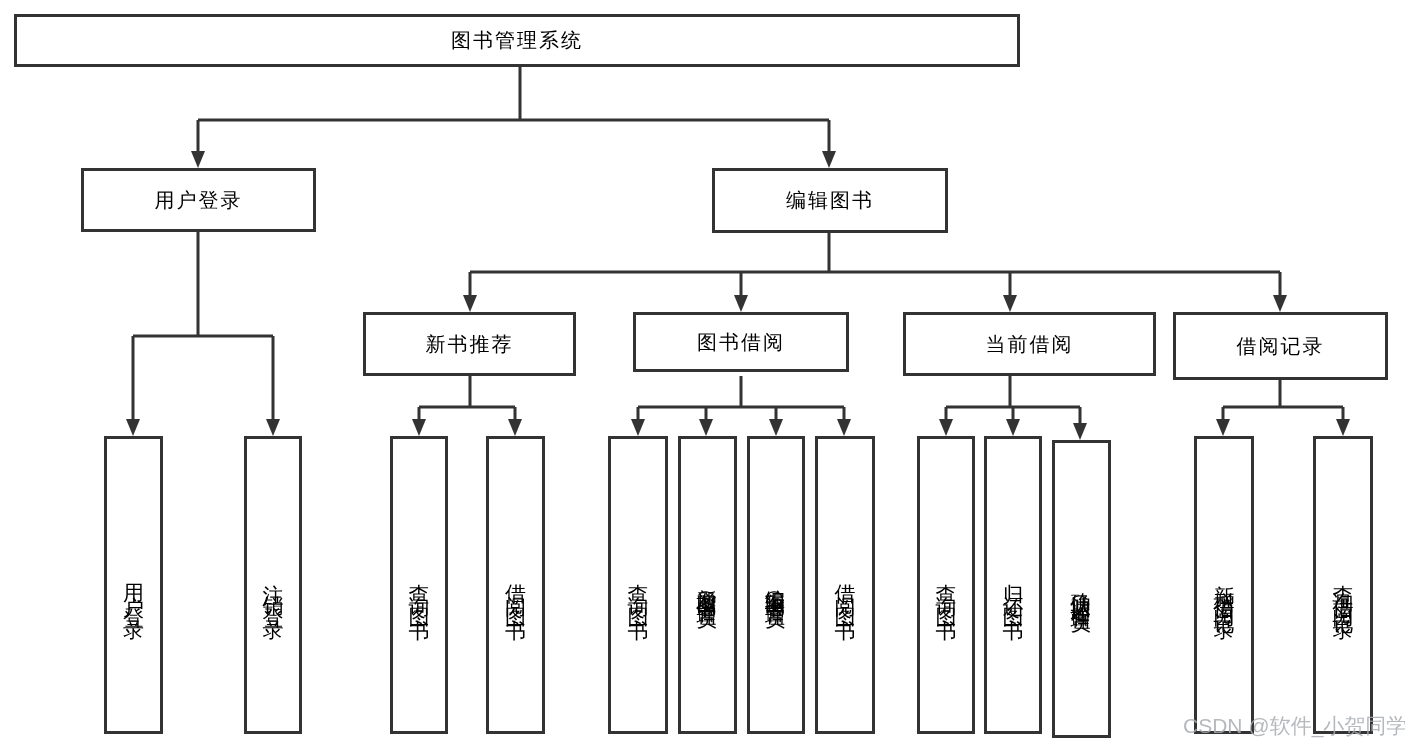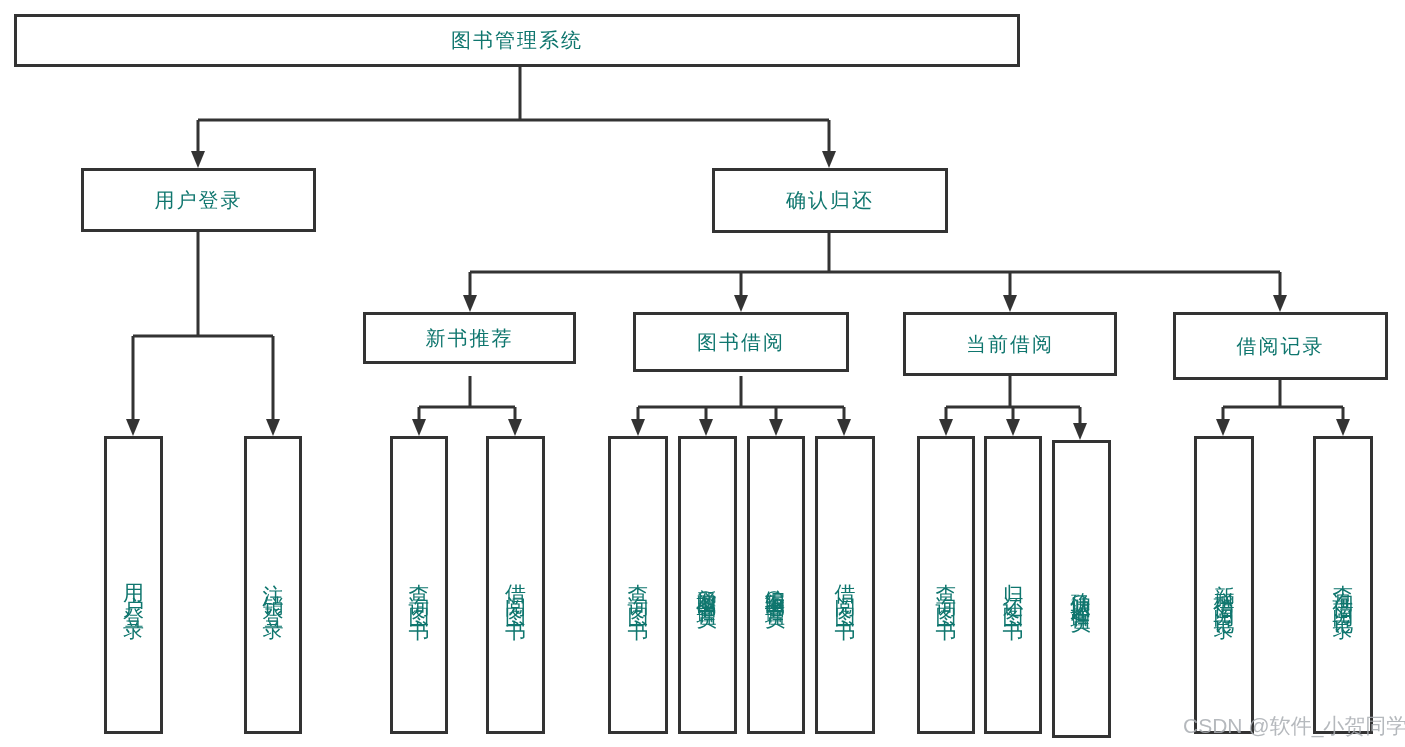--- a/index.html
+++ b/index.html
@@ -10,21 +10,21 @@
     background:#ffffff;
     font-family:"Liberation Sans","DejaVu Sans",sans-serif;
     overflow:hidden;
   }
   #connectors { position:absolute; left:0; top:0; width:1405px; height:747px; }
   .node {
     position:absolute;
     box-sizing:border-box;
     border:3px solid #333333;
     background:#ffffff;
-    color:#0f766e;
+    color:#000000;
     display:flex;
     align-items:center;
     justify-content:center;
     text-align:left;
   }
   .h { font-size:20px; letter-spacing:2px; }
   .v {
     writing-mode:vertical-rl;
     text-orientation:mixed;
     font-size:21px;
@@ -78,25 +78,25 @@
       <polygon points="1006,419 1020,419 1013,436"></polygon>
       <polygon points="1073,423 1087,423 1080,440"></polygon>
       <polygon points="1216,419 1230,419 1223,436"></polygon>
       <polygon points="1336,419 1350,419 1343,436"></polygon>
     </g>
   </svg>
 
   <div class="node h" style="left:14px;top:14px;width:1006px;height:53px">图书管理系统</div>
 
   <div class="node h" style="left:81px;top:168px;width:235px;height:64px">用户登录</div>
-  <div class="node h" style="left:712px;top:168px;width:236px;height:65px">确认归还</div>
+  <div class="node h" style="left:712px;top:168px;width:236px;height:65px">编辑图书</div>
 
-  <div class="node h" style="left:363px;top:312px;width:213px;height:52px">新书推荐</div>
+  <div class="node h" style="left:363px;top:312px;width:213px;height:64px">新书推荐</div>
   <div class="node h" style="left:633px;top:312px;width:216px;height:60px">图书借阅</div>
-  <div class="node h" style="left:903px;top:312px;width:214px;height:64px">当前借阅</div>
+  <div class="node h" style="left:903px;top:312px;width:253px;height:64px">当前借阅</div>
   <div class="node h" style="left:1173px;top:312px;width:215px;height:68px">借阅记录</div>
 
   <div class="node v" style="left:104px;top:436px;width:59px;height:298px">用户登录</div>
   <div class="node v" style="left:244px;top:436px;width:58px;height:298px">注销登录</div>
 
   <div class="node v" style="left:390px;top:436px;width:58px;height:298px">查询图书</div>
   <div class="node v" style="left:486px;top:436px;width:59px;height:298px">借阅图书</div>
 
   <div class="node v" style="left:608px;top:436px;width:60px;height:298px">查询图书</div>
   <div class="node v long" style="left:678px;top:436px;width:59px;height:298px">新增图书（管理员）</div>

